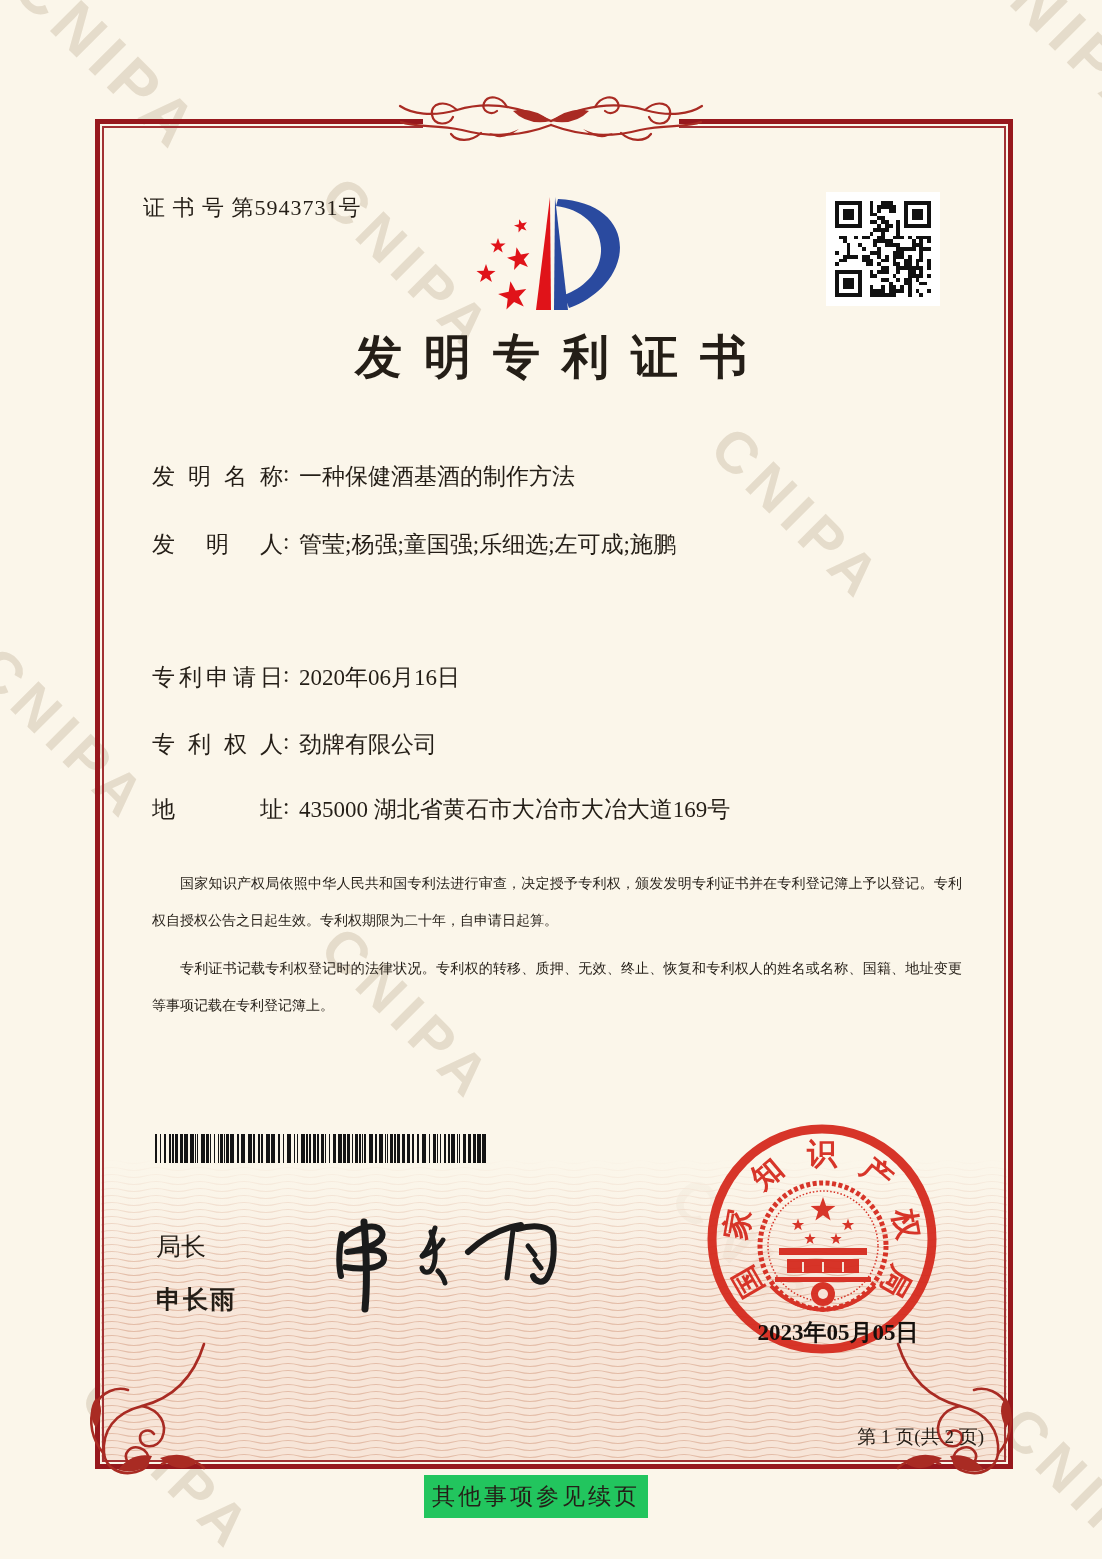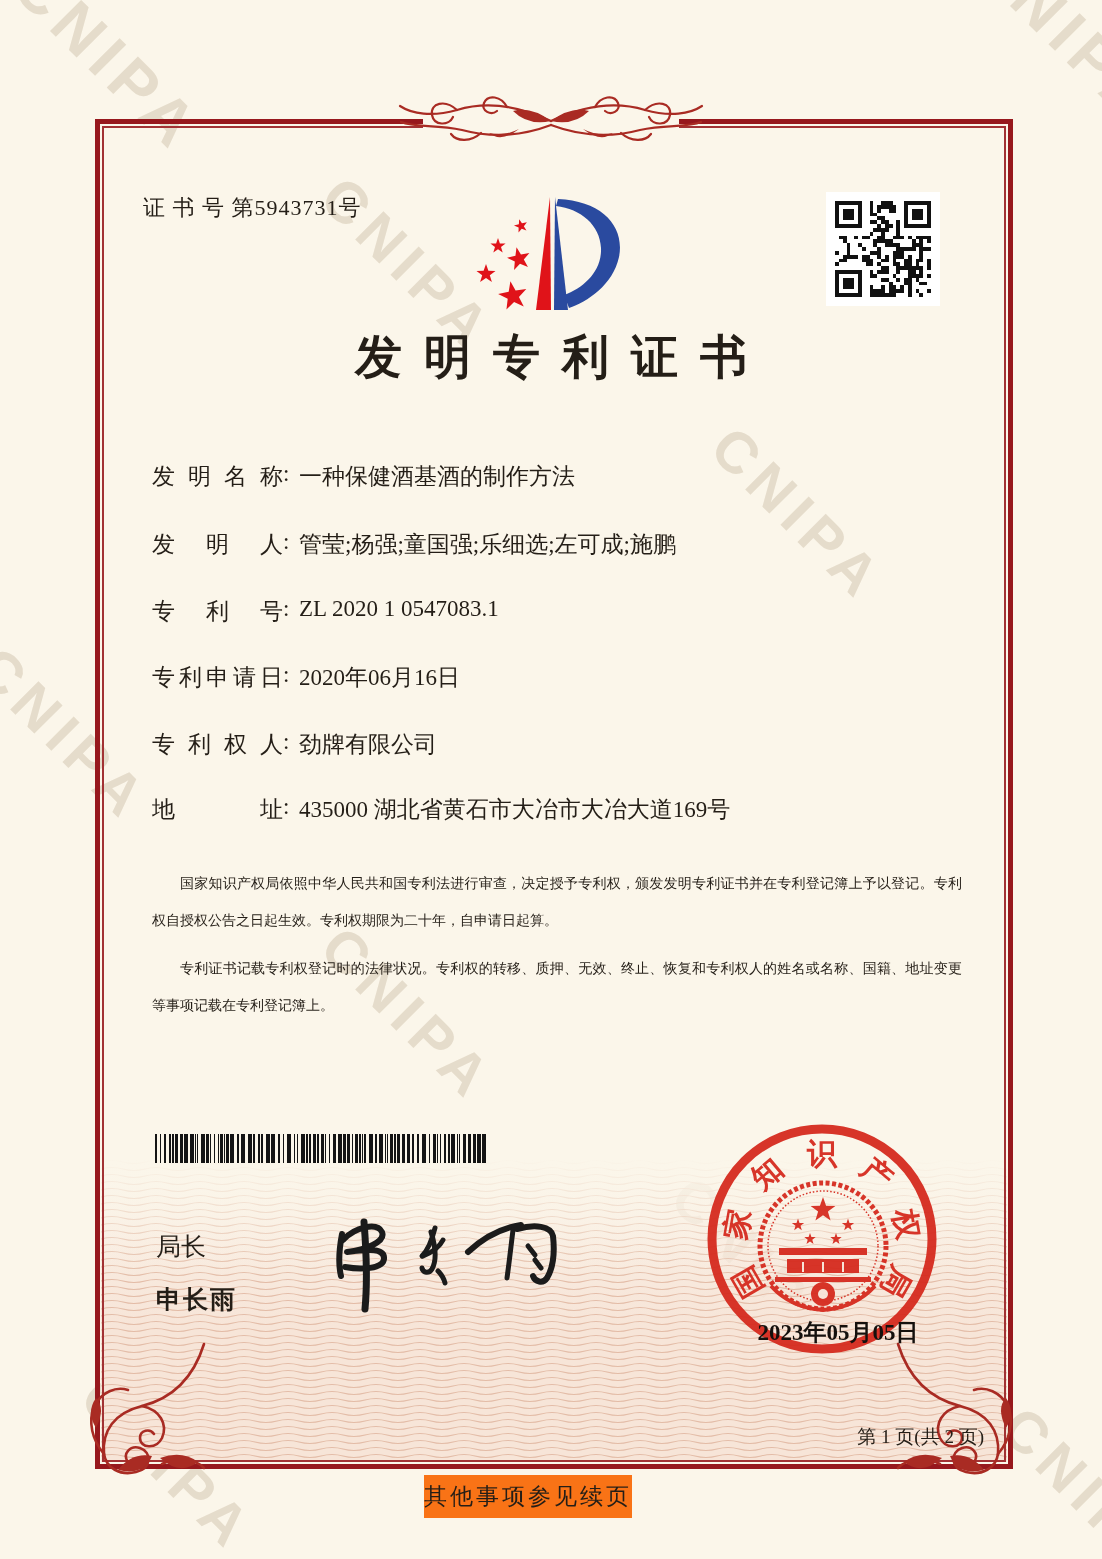--- a/index.html
+++ b/index.html
@@ -45,22 +45,22 @@
          font-family:"Liberation Sans","DejaVu Sans",sans-serif;}
   .signer-name{position:absolute;left:156px;top:1283px;font-size:25px;font-weight:600;
          font-family:"Liberation Sans","DejaVu Sans",sans-serif;letter-spacing:2px;}
   .signature{position:absolute;left:285px;top:1172px;}
 
   .seal{position:absolute;left:702px;top:1119px;width:240px;height:240px;opacity:.93;}
   .seal-date{position:absolute;left:748px;top:1317px;width:180px;text-align:center;
          font-size:23px;color:#14100d;font-weight:600;}
 
   .page-num{position:absolute;left:66px;top:1424px;width:918px;text-align:right;font-size:19px;}
-  .footer-note{position:absolute;left:424px;top:1475px;background:#f97316;
-         padding:6px 0;font-size:23px;letter-spacing:3px;}
+  .footer-note{position:absolute;left:424px;top:1475px;background:#22c55e;
+         padding:6px 8px;font-size:23px;letter-spacing:3px;}
 </style>
 </head>
 <body>
 
 <div class="page">
 
   <div class="wm" style="left:-10px;top:20px;font-size:64px">CNIPA</div>
   <div class="wm" style="left:950px;top:-5px;font-size:64px">CNIPA</div>
   <div class="wm" style="left:300px;top:230px;font-size:58px">CNIPA</div>
   <div class="wm" style="left:690px;top:480px;font-size:58px">CNIPA</div>
@@ -138,23 +138,20 @@
       </svg>
   </div>
 
   <div class="title">发明专利证书</div>
 
   <div class="row" style="top:461px">
     <span class="flabel">发明名称</span><span class="fcolon">:</span><span class="fvalue">一种保健酒基酒的制作方法</span>
   </div>
   <div class="row" style="top:529px">
     <span class="flabel">发明人</span><span class="fcolon">:</span><span class="fvalue">管莹;杨强;童国强;乐细选;左可成;施鹏</span>
-  </div>
-  <div class="row" style="top:596px">
-    <span class="flabel">专利号</span><span class="fcolon">:</span><span class="fvalue">ZL 2020 1 0547083.1</span>
   </div>
   <div class="row" style="top:662px">
     <span class="flabel">专利申请日</span><span class="fcolon">:</span><span class="fvalue">2020年06月16日</span>
   </div>
   <div class="row" style="top:729px">
     <span class="flabel">专利权人</span><span class="fcolon">:</span><span class="fvalue">劲牌有限公司</span>
   </div>
   <div class="row" style="top:794px">
     <span class="flabel">地址</span><span class="fcolon">:</span><span class="fvalue">435000 湖北省黄石市大冶市大冶大道169号</span>
   </div>

